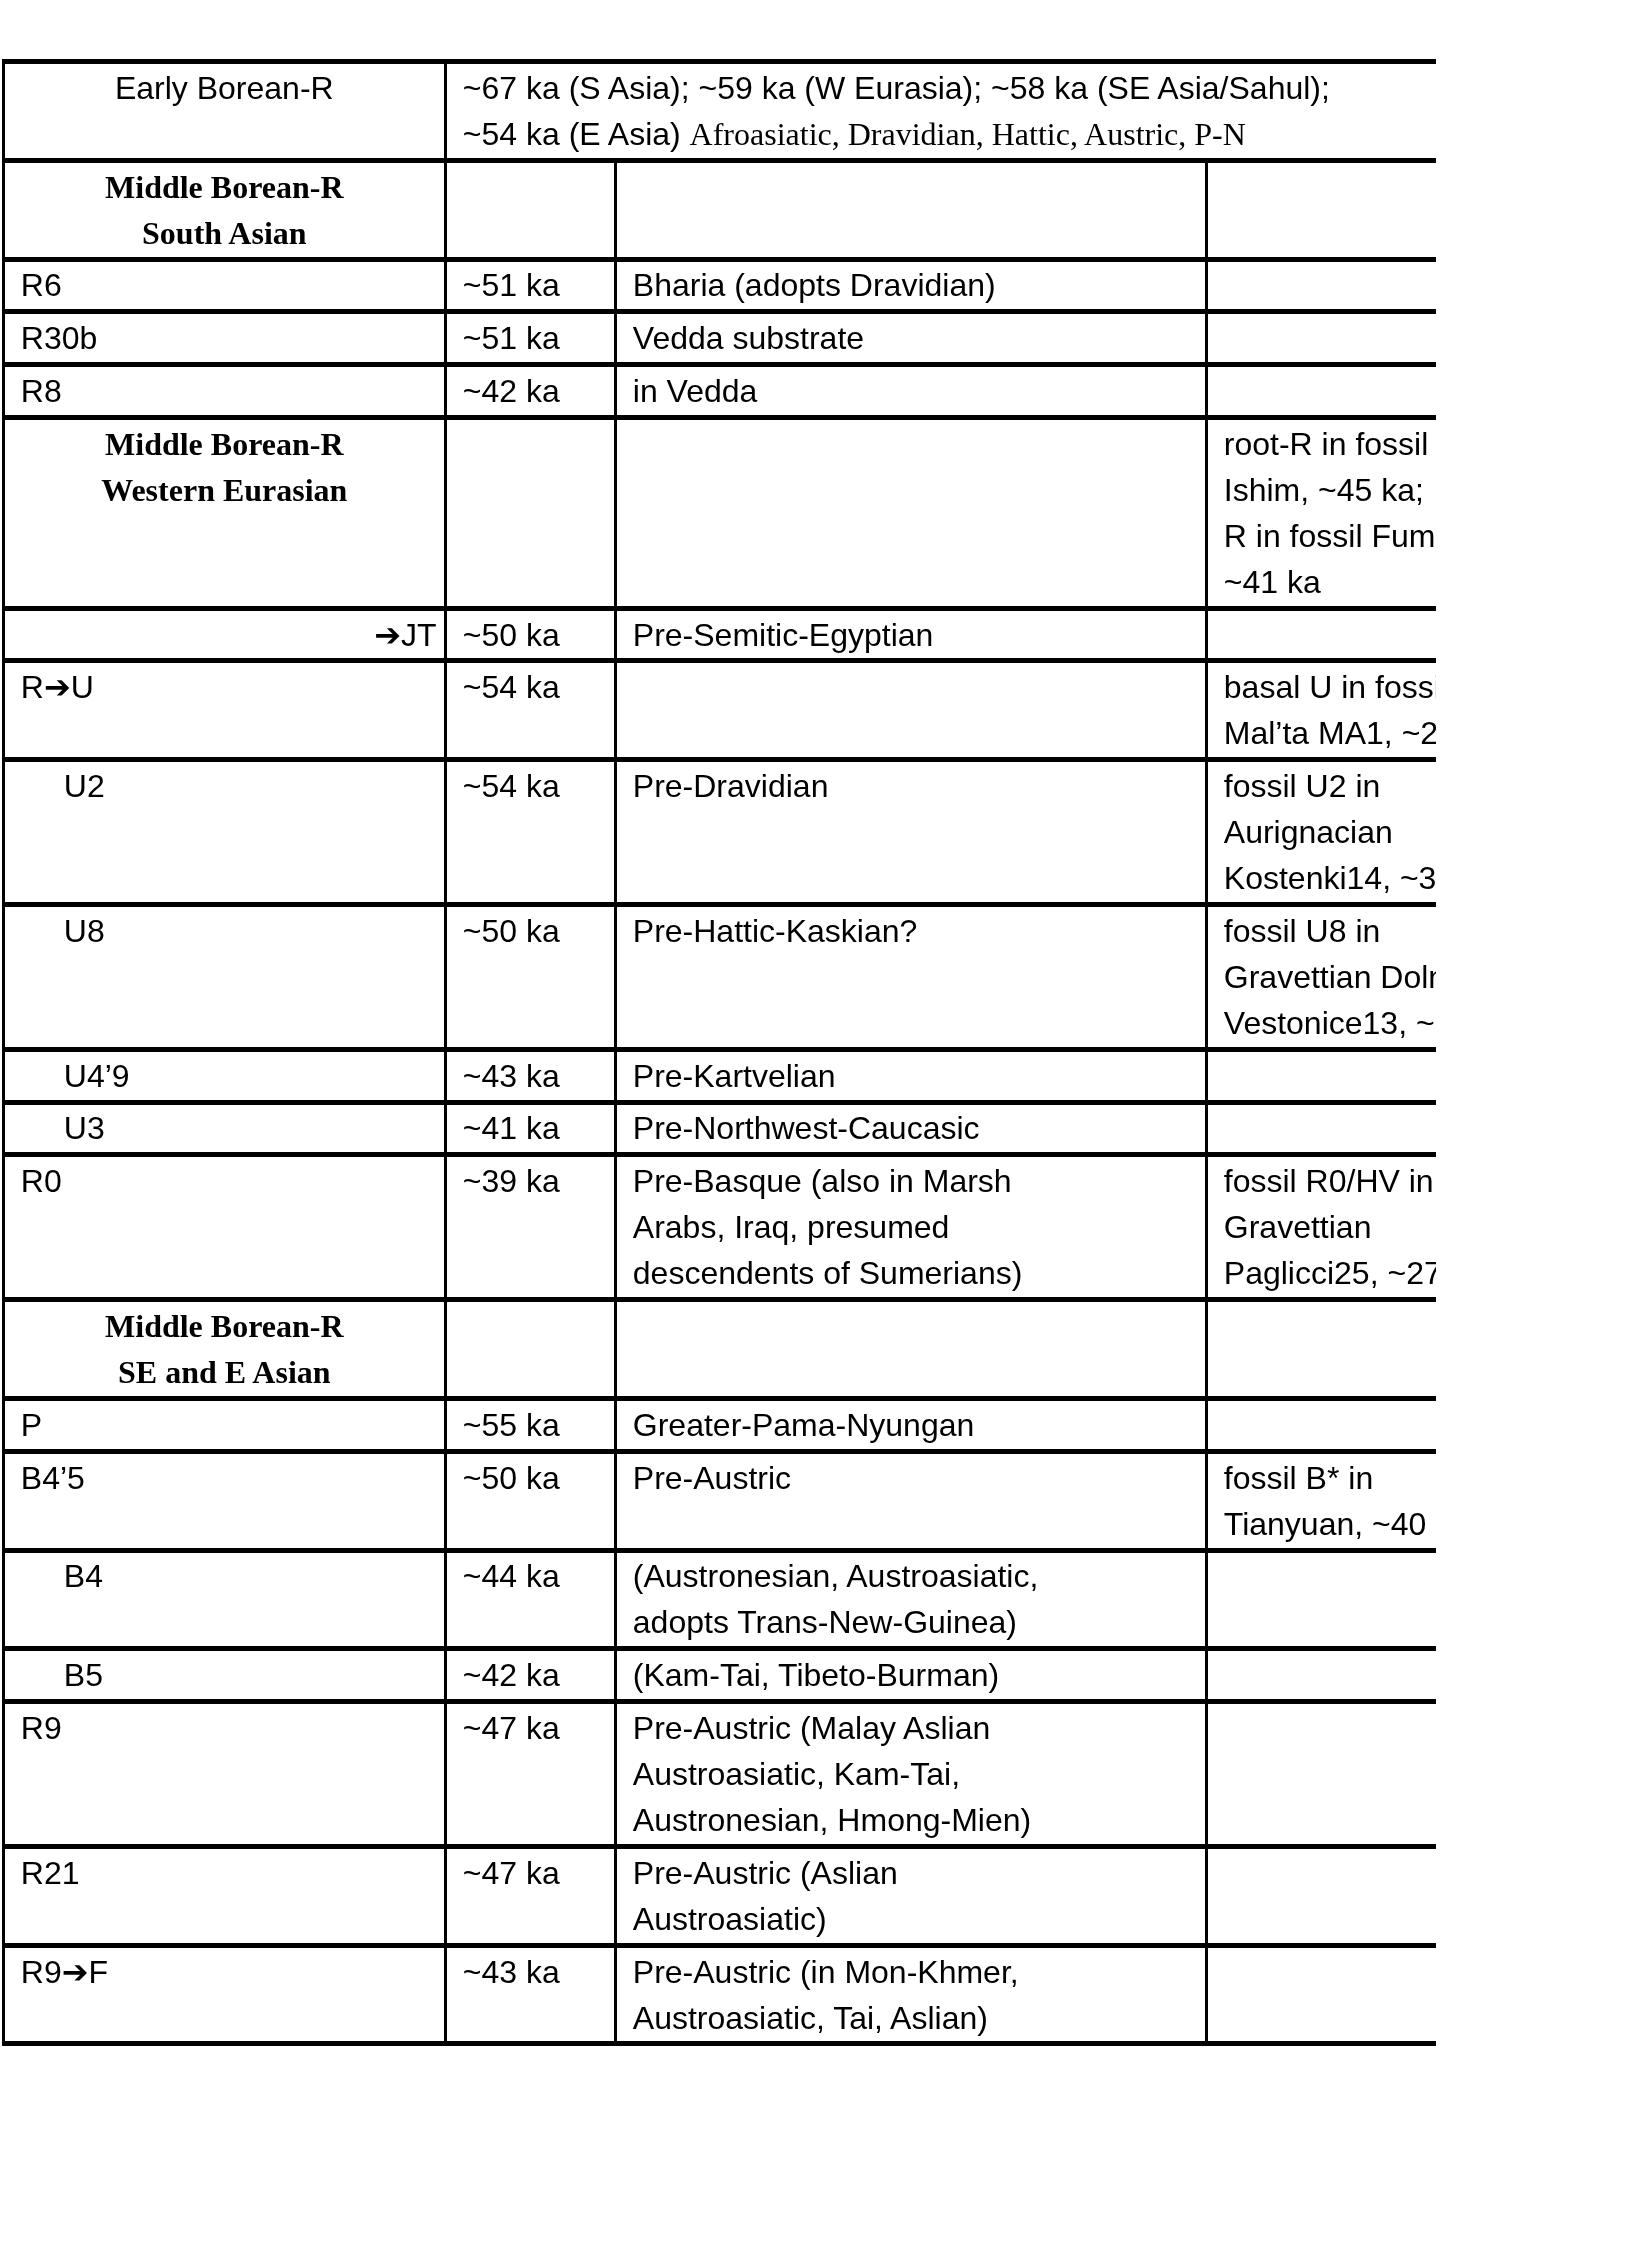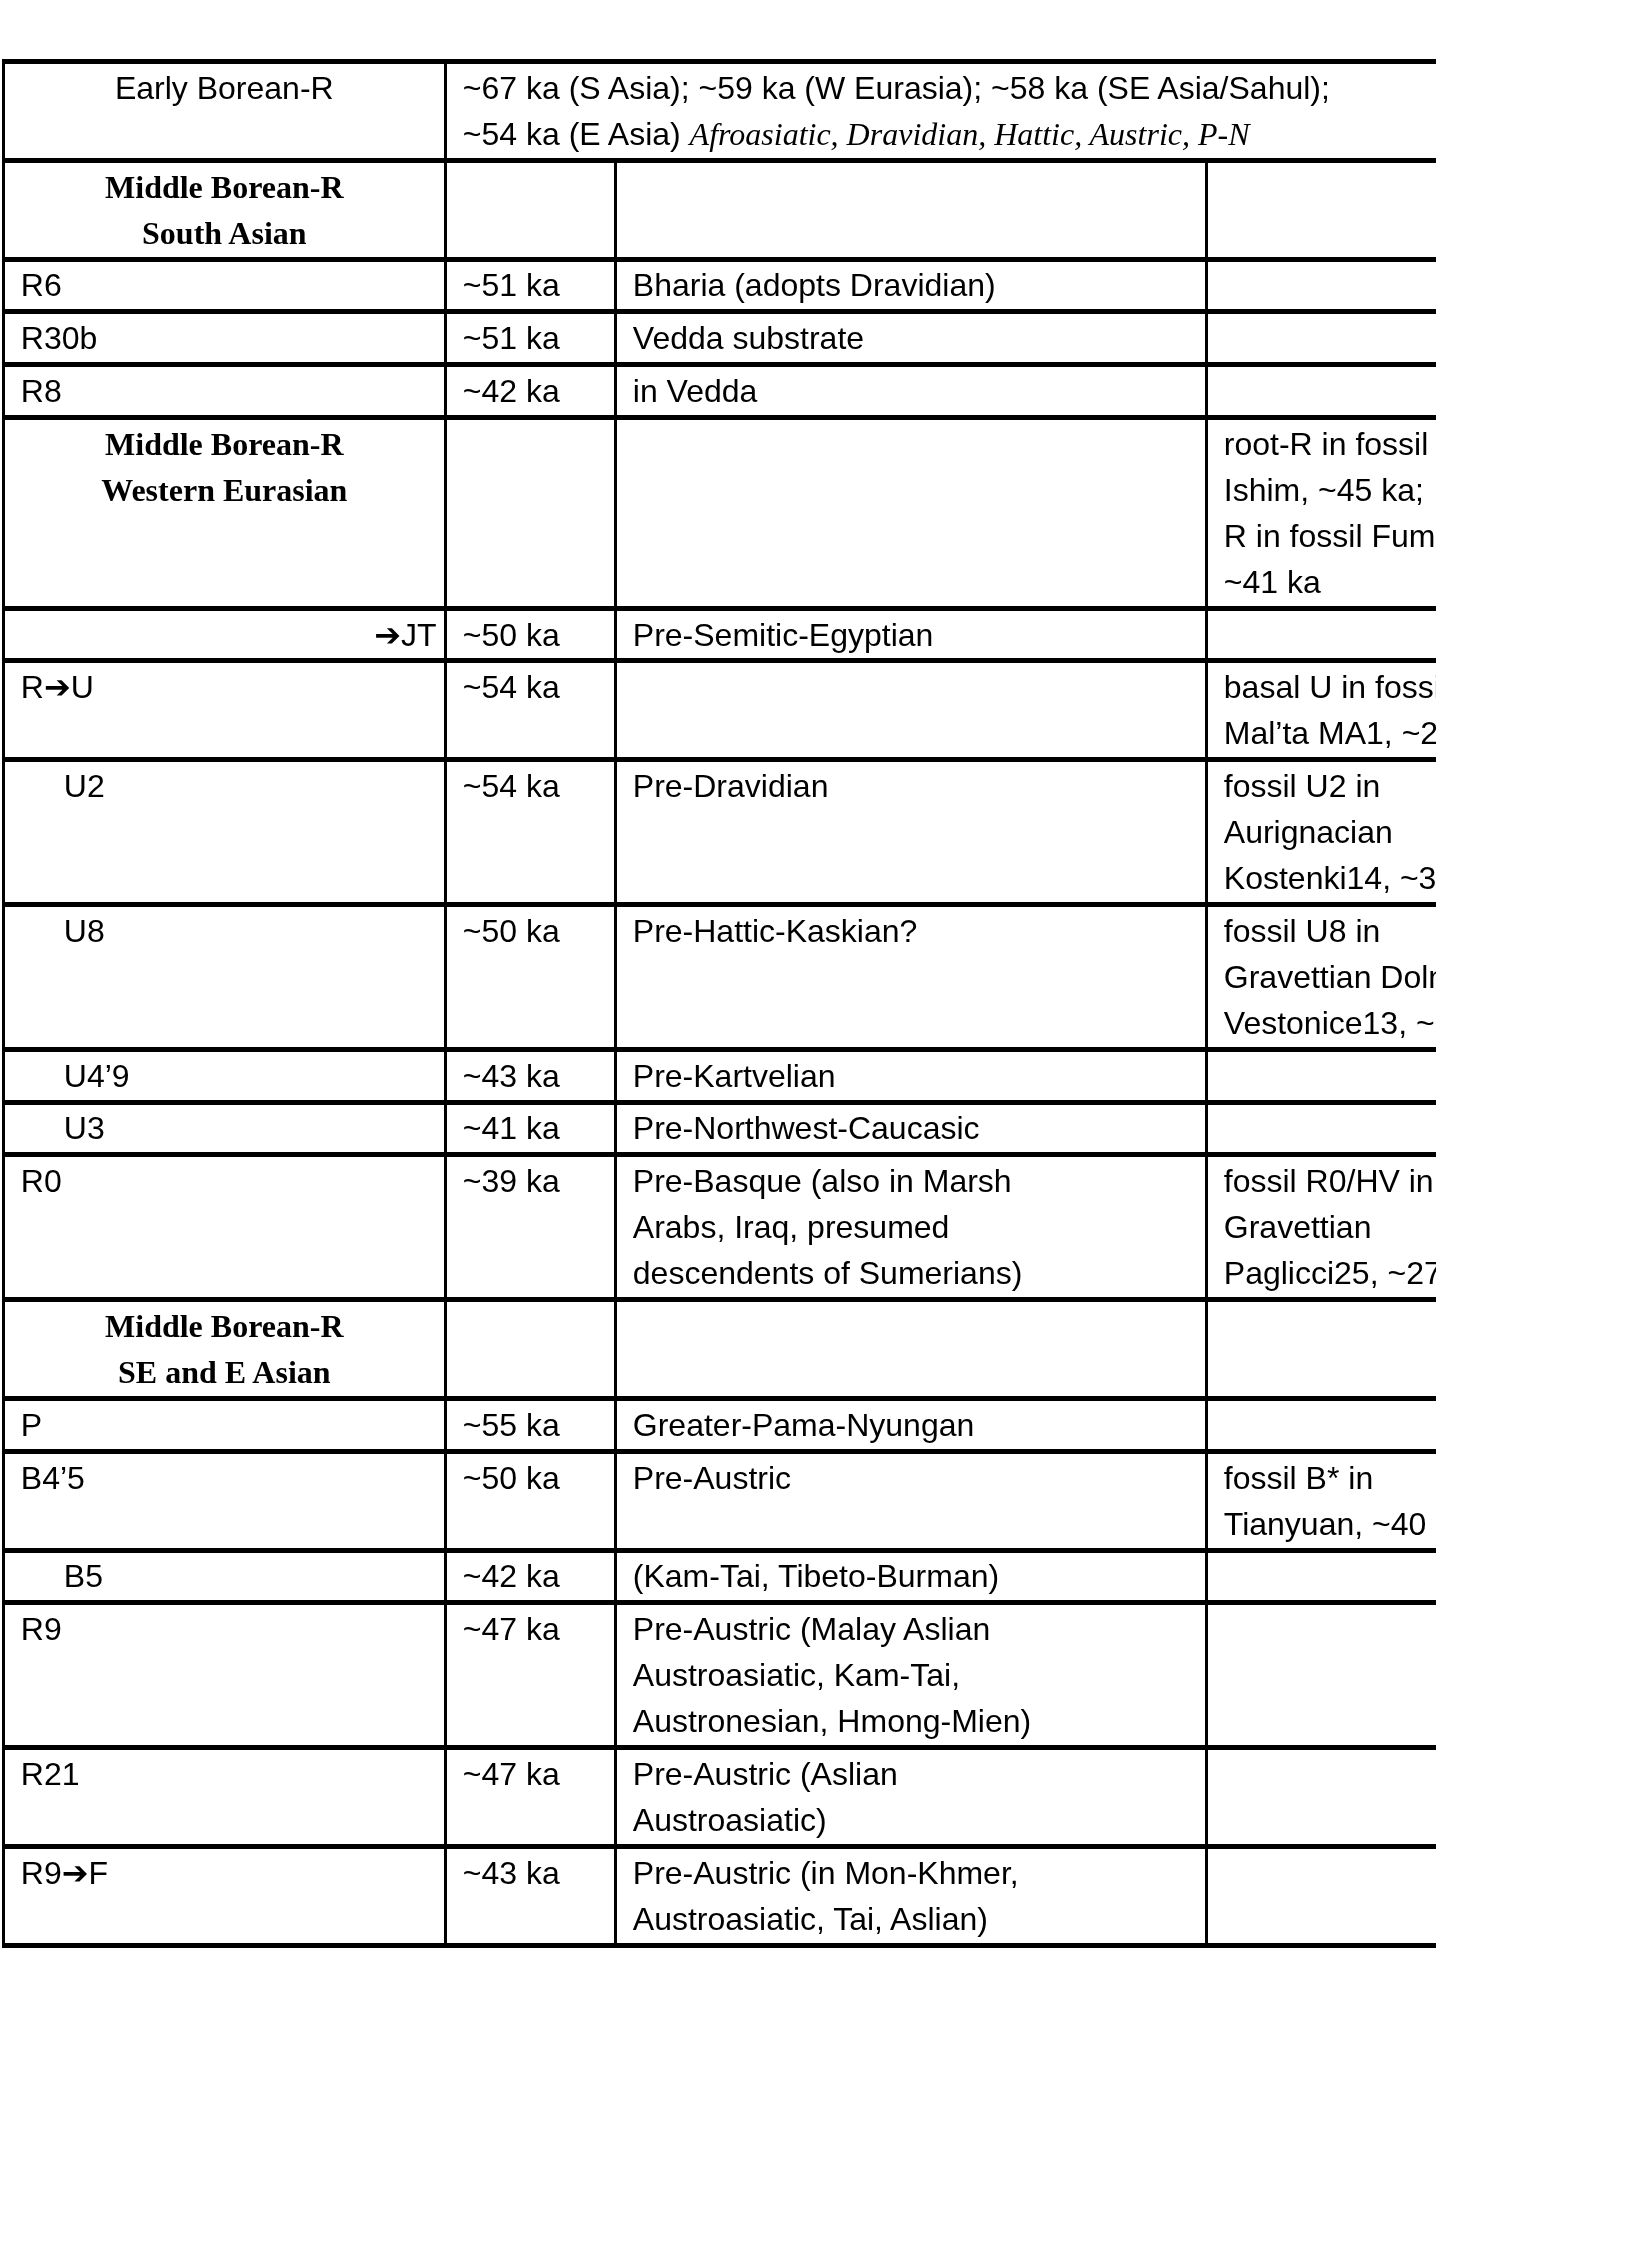--- a/index.html
+++ b/index.html
@@ -21,21 +21,21 @@
     font-size: 32px;
     line-height: 46px;
     white-space: pre-line;
     padding: 0.9px 7.2px 0.9px 16px;
     overflow: hidden;
   }
   td.center { text-align: center; padding-left: 7.2px; padding-right: 7.2px; }
   td.bold { font-weight: 700; font-family: Liberation Serif, serif; }
   td.indent1 { padding-left: 59px; }
   td.indent2 { padding-left: 108px; text-align: right; }
-  .italic-serif { font-family: "Liberation Serif", "DejaVu Serif", serif; font-style: italic; }
+  .italic-serif { font-family: "Liberation Serif", "DejaVu Serif", serif; }
 </style>
 </head>
 <body>
 
 <div class="sheet">
   <table class="hap">
     <colgroup>
       <col style="width:442px">
       <col style="width:170px">
       <col style="width:591px">
@@ -147,20 +147,27 @@
           <td class="fossil"></td>
         </tr>
         <tr>
           <td class="label">B4’5</td>
           <td class="age">~50 ka</td>
           <td class="language">Pre-Austric</td>
           <td class="fossil">fossil B* in
 Tianyuan, ~40 ka</td>
         </tr>
         <tr>
+          <td class="label indent1">B4</td>
+          <td class="age">~44 ka</td>
+          <td class="language">(Austronesian, Austroasiatic,
+adopts Trans-New-Guinea)</td>
+          <td class="fossil"></td>
+        </tr>
+        <tr>
           <td class="label indent1">B5</td>
           <td class="age">~42 ka</td>
           <td class="language">(Kam-Tai, Tibeto-Burman)</td>
           <td class="fossil"></td>
         </tr>
         <tr>
           <td class="label">R9</td>
           <td class="age">~47 ka</td>
           <td class="language">Pre-Austric  (Malay Aslian
 Austroasiatic, Kam-Tai,

